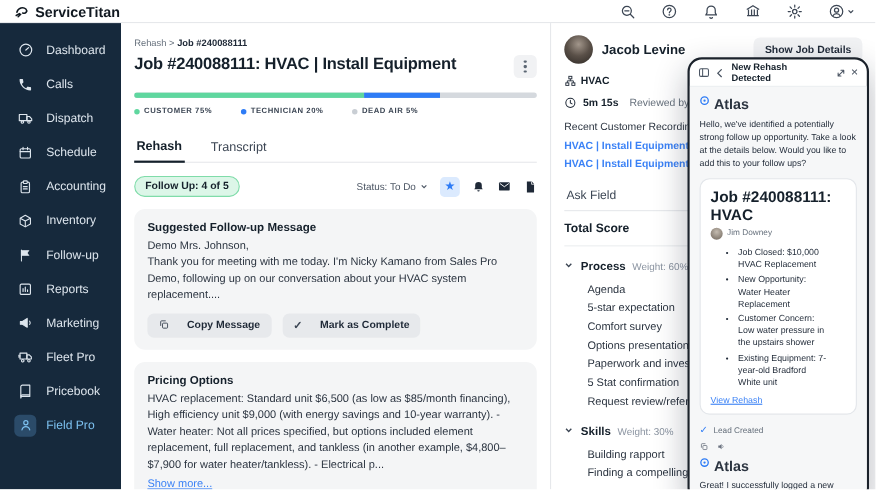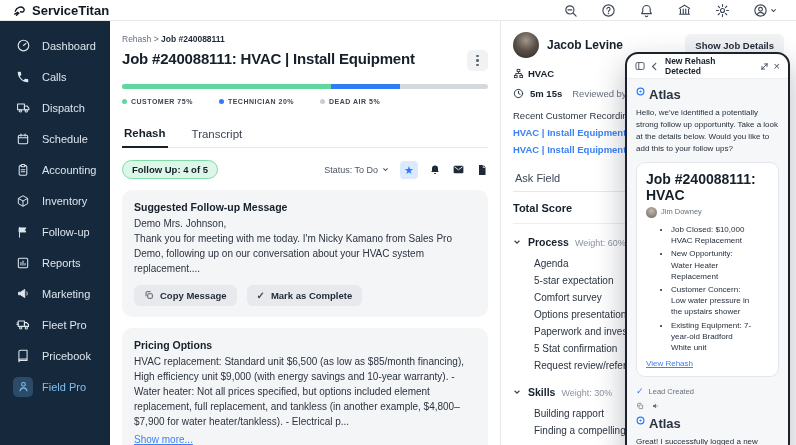--- a/index.html
+++ b/index.html
@@ -48,21 +48,21 @@
     font-size:9.5px;font-weight:700;color:#15202B}
   .follow-actions{margin-left:auto;display:flex;align-items:center;gap:11px}
   .status{display:flex;align-items:center;gap:4px;font-size:9px;color:#4B5563;background:none;border:none;cursor:pointer}
   .star-btn{width:18px;height:18px;background:#DBEAFE;border:none;border-radius:4px;color:#2E7CF6;
     font-size:11px;line-height:18px;cursor:pointer}
   .flat-btn{background:none;border:none;cursor:pointer;padding:0}
   .card{background:#F4F5F6;border-radius:10px;padding:11px 12px;margin-top:11px}
   .card h3{font-size:10.5px;font-weight:700;margin-bottom:3px;color:#15202B}
   .card p{font-size:10px;line-height:1.5;color:#2B3440}
   .card-buttons{display:flex;gap:10px;margin-top:9px}
-  .gbtn{display:flex;align-items:flex-start;gap:6px;background:#E7E9EC;border:none;border-radius:6px;
+  .gbtn{display:flex;align-items:flex-start;gap:16px;background:#E7E9EC;border:none;border-radius:6px;
     padding:5px 10px;font-size:9.5px;font-weight:600;color:#1F2937;cursor:pointer;font-family:inherit}
   .gbtn .chk{color:#3C4654;font-size:10px}
   .link{color:#3B82F6;text-decoration:underline;font-size:10px;cursor:pointer}
 
   
   .panel{position:absolute;top:21px;left:500px;right:0;bottom:0;border-left:1px solid #E6E8EB;padding:11px 12px}
   .panel-head{display:flex;align-items:center;gap:8px}
   .avatar-lg{width:26px;height:26px;border-radius:50%;
     background:radial-gradient(circle at 50% 32%,#a2968b 0%,#5a5048 48%,#2c2824 100%)}
   .cust-name{font-size:12px;font-weight:800}

